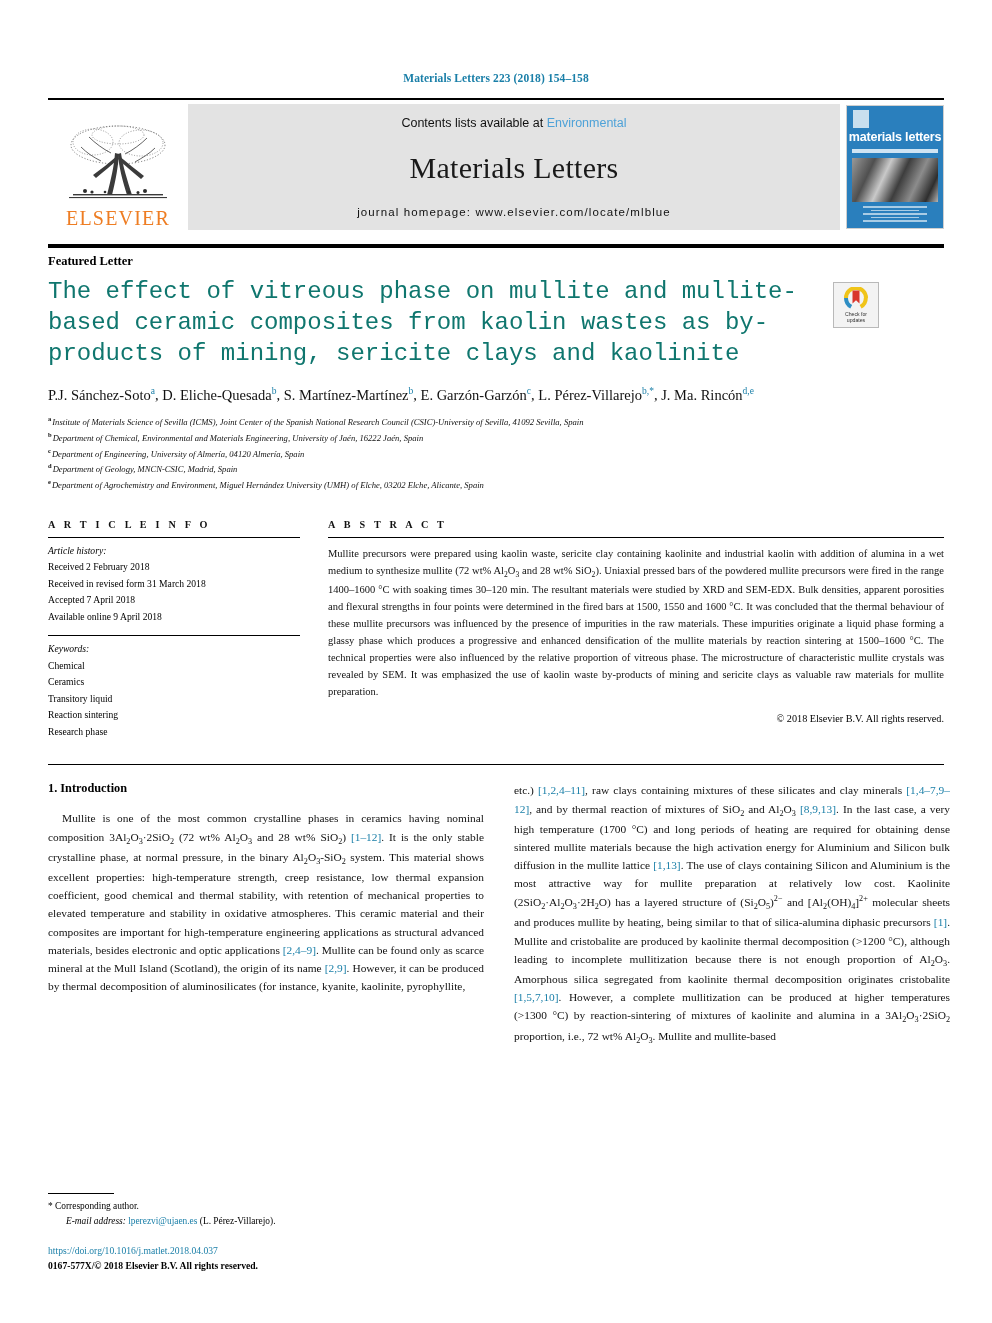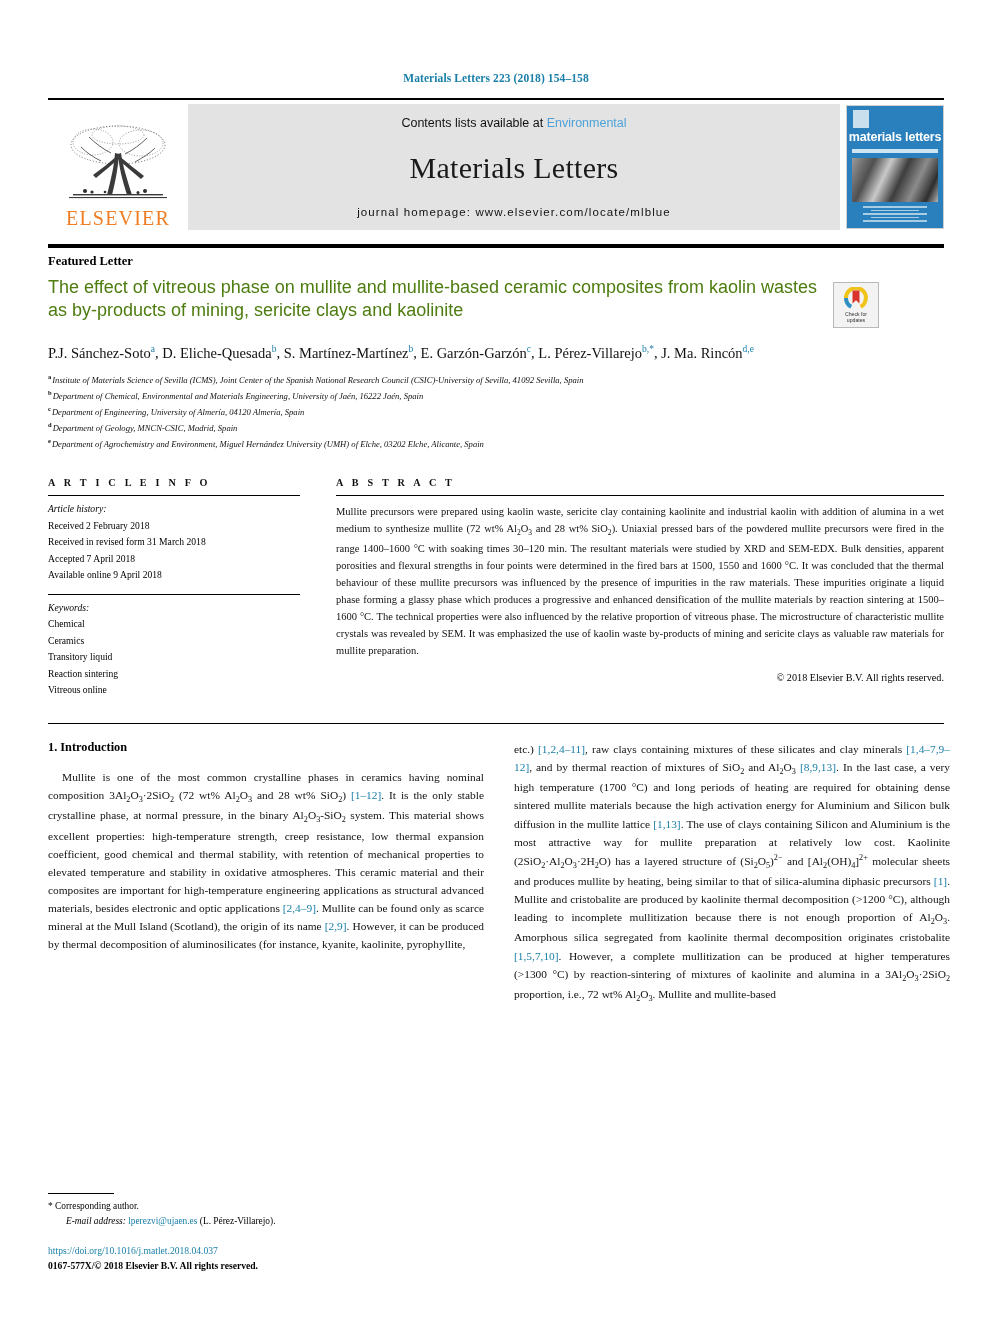--- a/index.html
+++ b/index.html
@@ -162,25 +162,25 @@
   }
 
   
   .title-row {
     margin: 7px 48px 0 48px;
     display: flex;
     align-items: flex-start;
   }
   .title {
     flex: 1 1 auto;
-    font-family: Liberation Sans, sans-serif;
-    font-size: 18px;
+    font-family: Liberation Mono, monospace;
+    font-size: 24px;
     line-height: 1.3;
     font-weight: normal;
-    color: #4d7c0f;
+    color: #0f766e;
     max-width: 775px;
   }
   .crossmark {
     flex: 0 0 48px;
     width: 48px;
     margin-left: 10px;
     margin-top: 6px;
   }
   .cm-box {
     width: 46px; height: 46px;
@@ -224,21 +224,21 @@
     font-style: normal;
     font-weight: bold;
     font-size: 6.5px;
     margin-right: 1px;
   }
 
   
   .band {
     margin: 26px 48px 0 48px;
     display: flex;
-    gap: 36px;
+    gap: 28px;
   }
   .col-info { flex: 0 0 252px; width: 252px; }
   .col-abs  { flex: 1 1 auto; }
 
   .sec-label {
     font-family: "Liberation Serif", serif;
     font-size: 10.2px;
     font-weight: bold;
     letter-spacing: 3.2px;
     color: #111;
@@ -471,21 +471,21 @@
         <div>Accepted 7 April 2018</div>
         <div>Available online 9 April 2018</div>
       </div>
       <div class="hr-mid"></div>
       <div class="kw-block">
         <div class="hd">Keywords:</div>
         <div>Chemical</div>
         <div>Ceramics</div>
         <div>Transitory liquid</div>
         <div>Reaction sintering</div>
-        <div>Vitreous online</div>
+        <div>Research phase</div>
       </div>
     </div>
 
     <div class="col-abs">
       <div class="sec-label">A B S T R A C T</div>
       <div class="hr-thin"></div>
       <div class="abs-body">Mullite precursors were prepared using kaolin waste, sericite clay containing kaolinite and industrial kaolin with addition of alumina in a wet medium to synthesize mullite (72&nbsp;wt% Al<sub>2</sub>O<sub>3</sub> and 28&nbsp;wt% SiO<sub>2</sub>). Uniaxial pressed bars of the powdered mullite precursors were fired in the range 1400–1600&nbsp;°C with soaking times 30–120&nbsp;min. The resultant materials were studied by XRD and SEM-EDX. Bulk densities, apparent porosities and flexural strengths in four points were determined in the fired bars at 1500, 1550 and 1600&nbsp;°C. It was concluded that the thermal behaviour of these mullite precursors was influenced by the presence of impurities in the raw materials. These impurities originate a liquid phase forming a glassy phase which produces a progressive and enhanced densification of the mullite materials by reaction sintering at 1500–1600&nbsp;°C. The technical properties were also influenced by the relative proportion of vitreous phase. The microstructure of characteristic mullite crystals was revealed by SEM. It was emphasized the use of kaolin waste by-products of mining and sericite clays as valuable raw materials for mullite preparation.</div>
       <div class="abs-copy">© 2018 Elsevier B.V. All rights reserved.</div>
     </div>
   </div>

